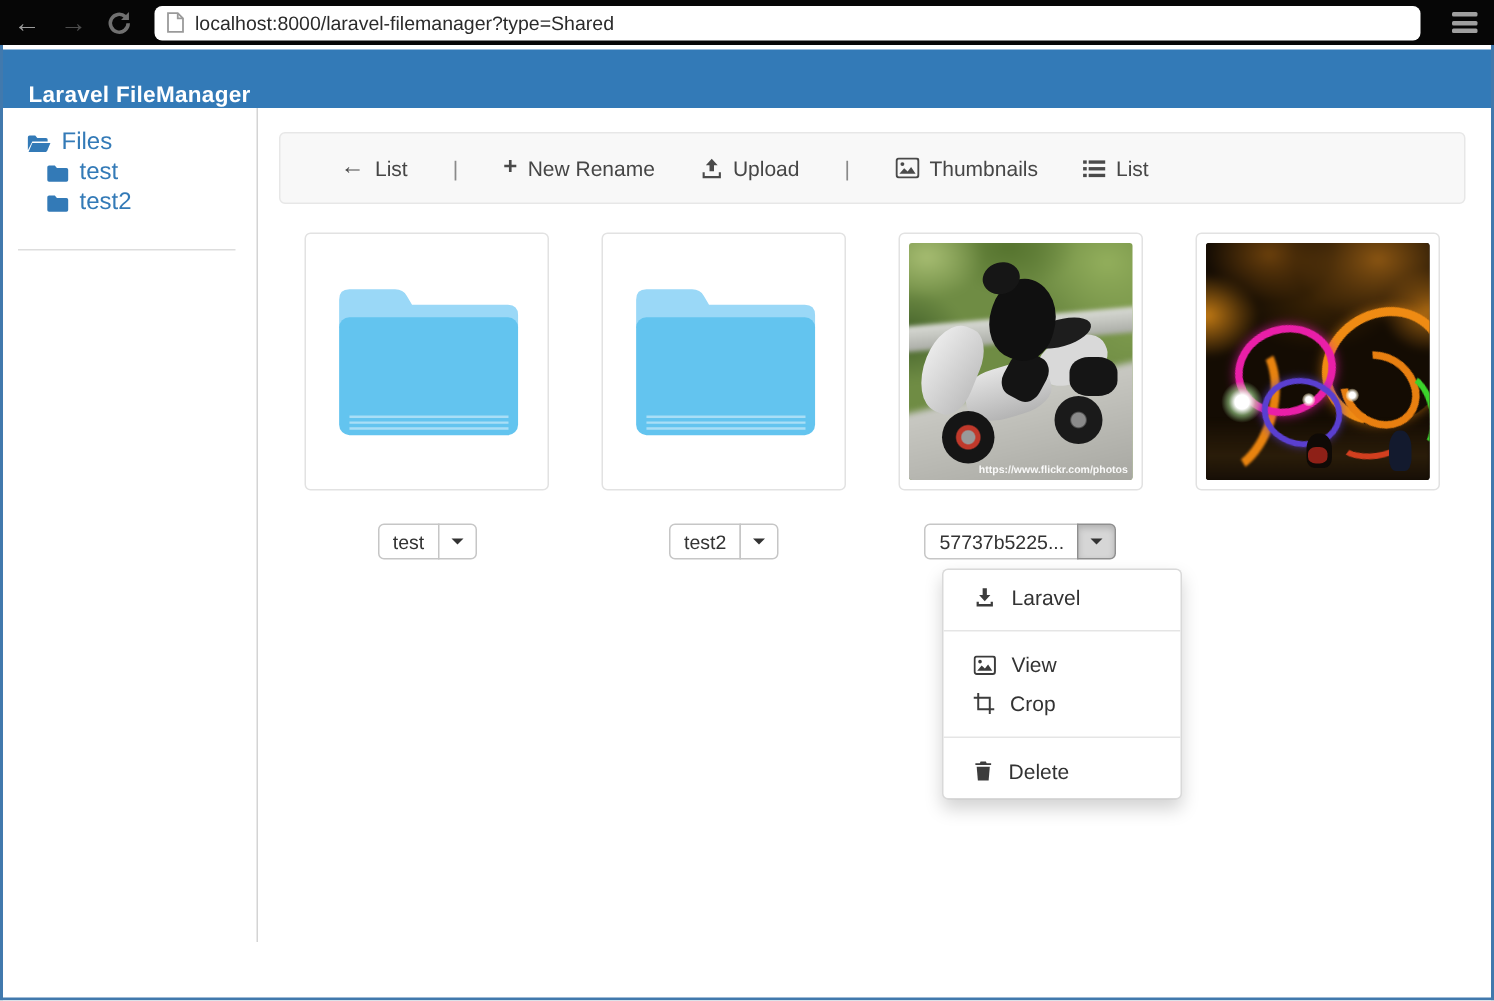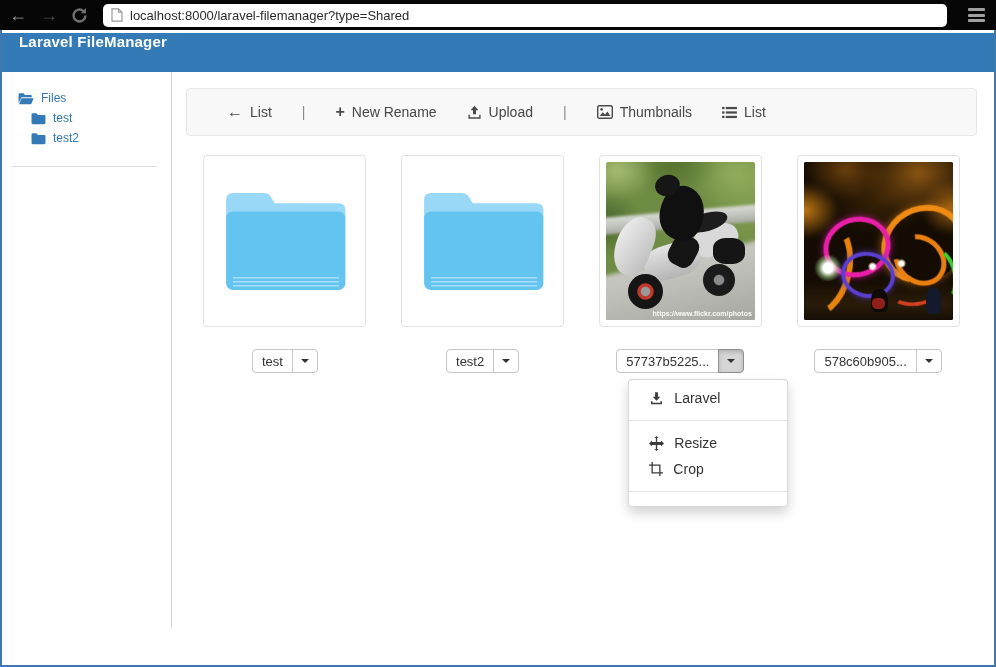--- a/index.html
+++ b/index.html
@@ -11,27 +11,27 @@
   .nav-back{color:#9b9b9b;}
   .nav-fwd{color:#4d4d4d;}
   .urlbar{flex:1;height:23px;background:#fff;border-radius:5px;display:flex;align-items:center;
           padding:0 8px;gap:7px;margin:0 2px;cursor:text;}
   .url-text{font-size:13px;color:#2b2b2b;white-space:nowrap;}
   .menu-icon{display:flex;flex-direction:column;gap:2.5px;cursor:pointer;padding:2px;margin-left:4px;}
   .menu-icon span{display:block;width:17px;height:3px;background:#9f9f9f;border-radius:1px;}
   
   .page{height:637px;box-sizing:border-box;border:2px solid #4179ad;border-top:none;
         padding-top:3px;background:#fff;}
-  .navbar{height:39px;background:#337ab7;display:flex;align-items:flex-start;padding-left:17px;}
+  .navbar{height:39px;background:#337ab7;display:flex;align-items:flex-end;padding-left:17px;}
   .navbar-title{color:#fff;font-size:15px;font-weight:bold;letter-spacing:.2px;cursor:pointer;}
   .content{display:flex;height:593px;}
   
   .sidebar{width:170px;flex:none;box-sizing:border-box;height:556px;border-right:1px solid #d4d4d4;
            padding:13px 0 0 16px;}
-  .tree-row{display:flex;align-items:flex-end;gap:7px;color:#337ab7;font-size:12px;height:20px;cursor:pointer;}
+  .tree-row{display:flex;align-items:center;gap:7px;color:#337ab7;font-size:16px;height:20px;cursor:pointer;}
   .tree-row svg{flex:none;}
   .tree-children{padding-left:13px;}
   .side-divider{border:none;border-top:1px solid #ddd;margin:21px 14px 20px -6px;}
   
   .main{flex:1;box-sizing:border-box;padding:16px 17px 0 14px;}
   .toolbar{height:48px;background:#f8f8f8;border:1px solid #e7e7e7;border-radius:4px;
            display:flex;align-items:center;padding:0 20px 0 40px;gap:30px;font-size:14px;color:#464646;box-sizing:border-box;}
   .tb-btn{display:flex;align-items:center;gap:7px;cursor:pointer;white-space:nowrap;}
   .tb-glyph{font-size:16px;font-weight:bold;color:#4a4a4a;line-height:1;}
   .tb-sep{color:#8a8a8a;}
@@ -283,33 +283,42 @@
               <div class="dropdown-menu">
                 <div class="dd-item">
                   <svg width="15" height="15" viewBox="0 0 16 16" fill="#3c3c3c">
                       <path d="M8 10.5L4 6h2.5V1.2h3V6H12z"></path>
                       <path d="M2.2 10.8h1.6v1.7h8.4v-1.7h1.6v3.4H2.2z"></path>
                     </svg>
                   <span>Laravel</span>
                 </div>
                 <div class="dd-divider"></div>
                 <div class="dd-item">
-                  <svg width="15" height="15" viewBox="0 0 16 16" fill="#3c3c3c">
-                      <path d="M8 0l2.2 2.2H8.7v4.1h4.1V4.8L16 8l-3.2 3.2V9.7H8.7v4.1h1.5L8 16l-2.2-2.2h1.5V9.7H3.2v1.5L0 8l3.2-3.2v1.5h4.1V2.2H5.8z"></path>
+                  <svg width="15" height="13" viewBox="0 0 16 14">
+                      <rect x=".7" y=".7" width="14.6" height="12.6" rx="1.6" fill="none" stroke="#3c3c3c" stroke-width="1.4"></rect>
+                      <circle cx="4.6" cy="4.4" r="1.3" fill="#3c3c3c"></circle>
+                      <path fill="#3c3c3c" d="M2.6 10.9l3.2-3.7 2.3 2.2 2.3-3 3 4.5z"></path>
                     </svg>
-                  <span>Resize</span>
+                  <span>View</span>
                 </div>
                 <div class="dd-item">
                   <svg width="14" height="14" viewBox="0 0 16 16" fill="none" stroke="#3c3c3c" stroke-width="1.5">
                       <path d="M3.6 0v12.4H16"></path>
                       <path d="M0 3.6h12.4V16"></path>
                     </svg>
                   <span>Crop</span>
                 </div>
                 <div class="dd-divider"></div>
+                <div class="dd-item">
+                  <svg width="13" height="14" viewBox="0 0 14 16" fill="#3c3c3c">
+                      <path d="M5 .8h4l.6 1.2H13v1.5H1V2h3.4z"></path>
+                      <path d="M2 4.8h10l-.9 10.4H2.9z"></path>
+                    </svg>
+                  <span>Delete</span>
+                </div>
               </div>
             </div>
           </div>
 
           <div class="grid-item">
             <div class="card image">
               <div class="photo" style="background:#0c0702;">
                 <div class="l-canopy"></div>
                 <div class="l-ground"></div>
                 <div class="l-loop orange-left"></div>
@@ -320,25 +329,19 @@
                 <div class="l-loop green"></div>
                 <div class="l-loop red"></div>
                 <div class="l-glow"></div>
                 <div class="l-lamp one"></div>
                 <div class="l-lamp two"></div>
                 <div class="l-fig center"></div>
                 <div class="l-fig red-shirt"></div>
                 <div class="l-fig right"></div>
               </div>
             </div>
-            <div class="item-footer">
-              <button class="btn name">578c60b905...</button>
-              <button class="btn caret-btn">
-                  <span class="caret"></span>
-                </button>
-            </div>
           </div>
 
         </div>
       </div>
     </div>
   </div>
 </div>
 
 </body></html>

